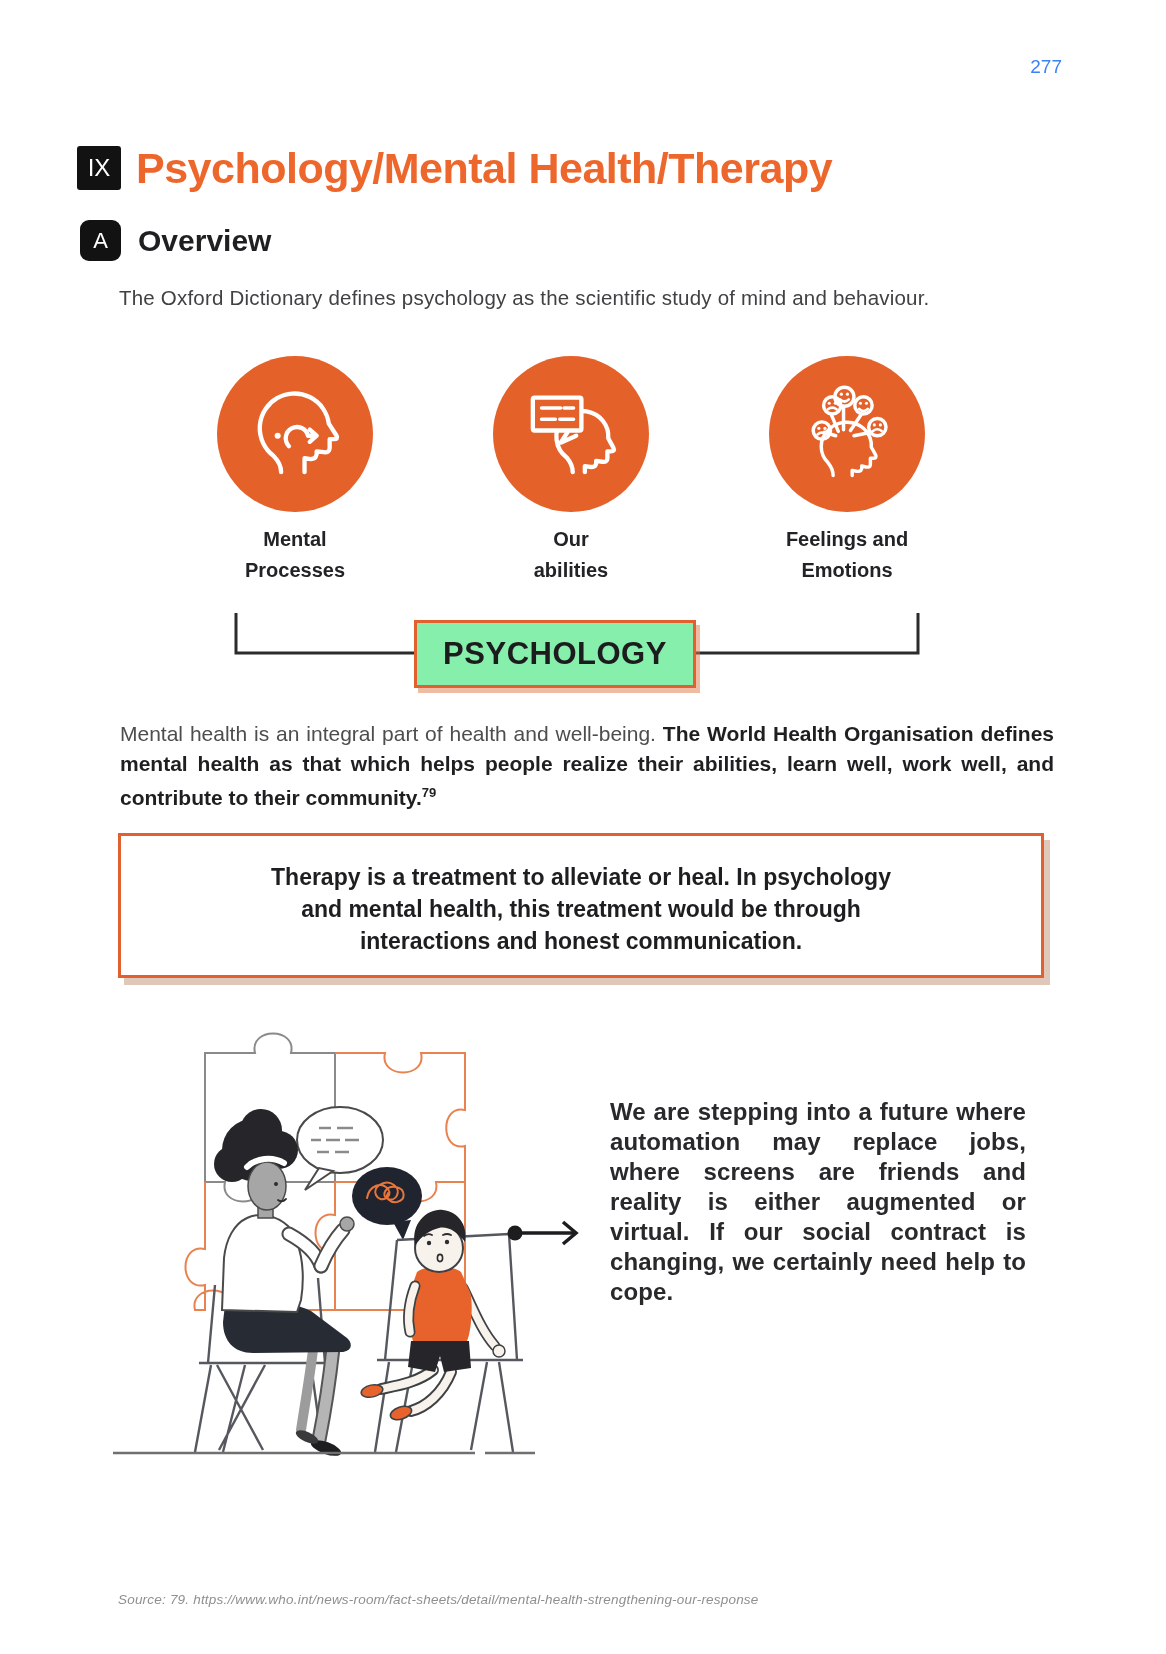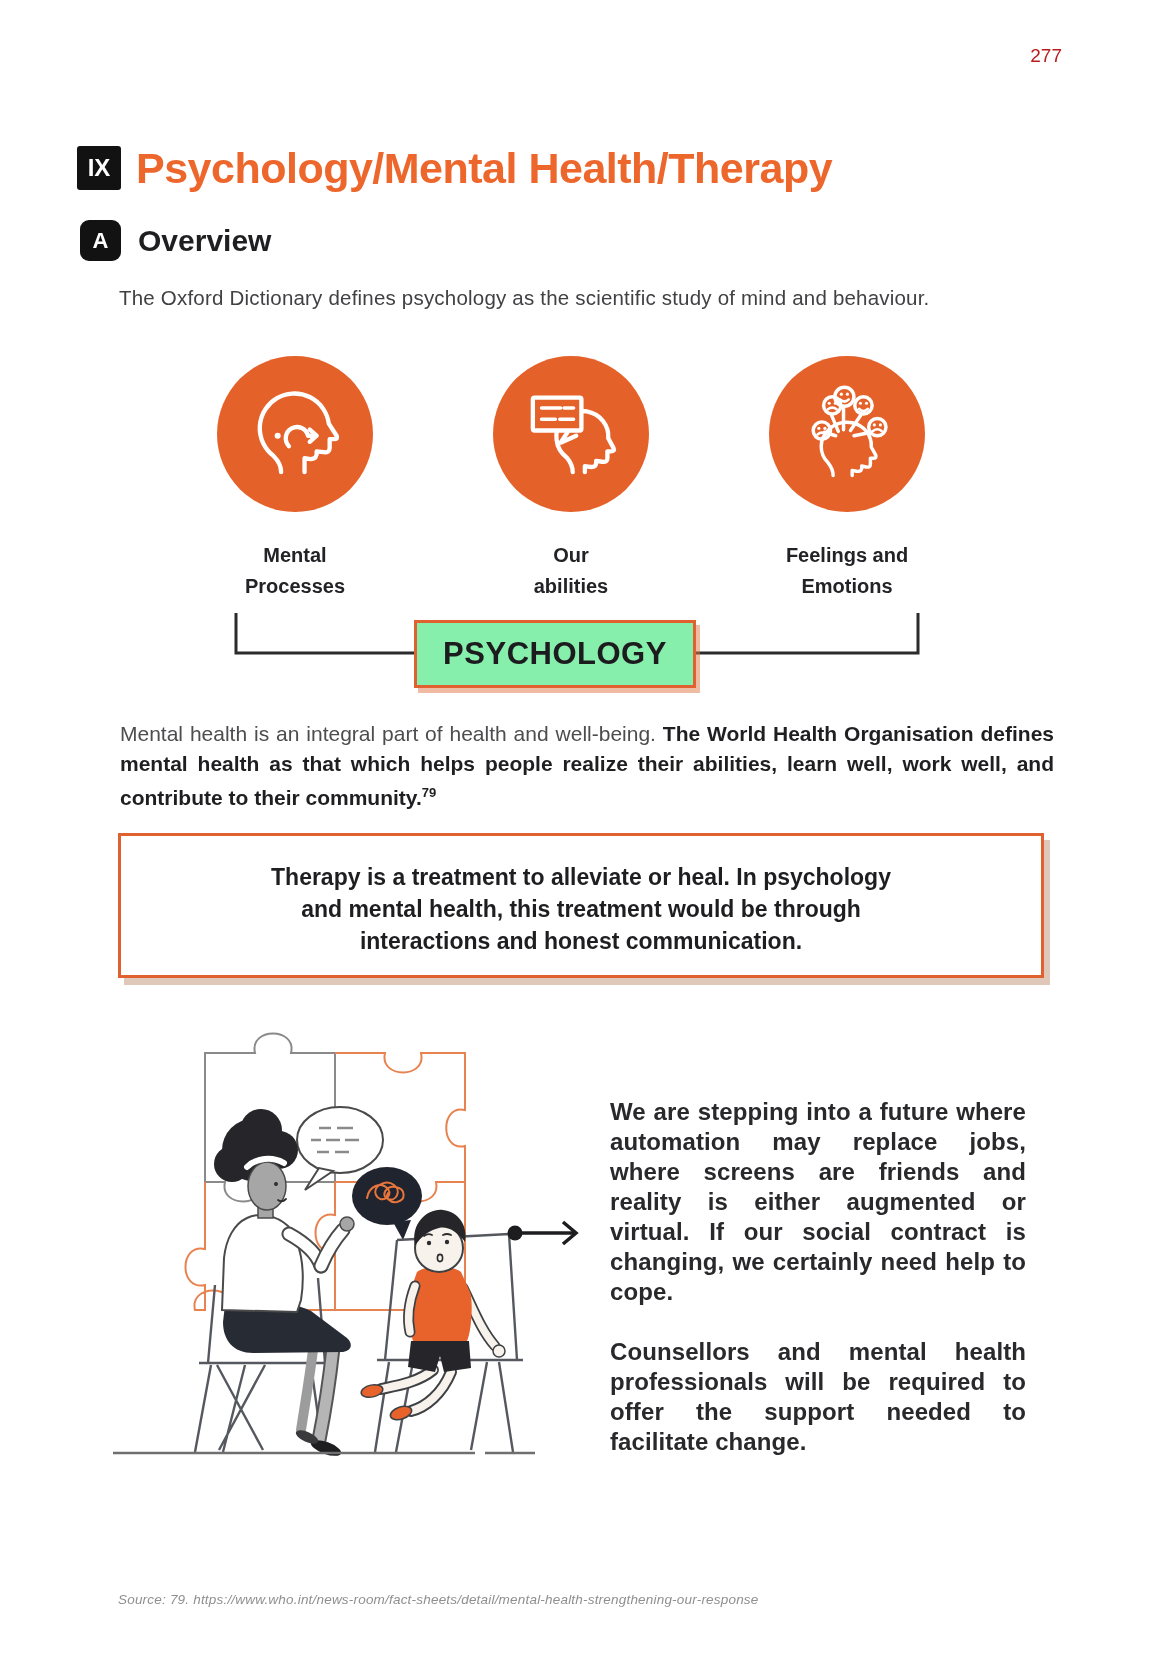--- a/index.html
+++ b/index.html
@@ -5,43 +5,43 @@
   * { margin:0; padding:0; box-sizing:border-box; }
   html,body { background:#ffffff; }
   body { font-family:"Liberation Sans", sans-serif; color:#231f20; }
   .page {
     position:relative; width:1166px; height:1654px; margin:0 auto;
     background:#ffffff; overflow:hidden;
   }
   
   .running-head { position:absolute; top:38px; left:0; width:100%; text-align:center;
     font-size:19px; color:#3c3c3e; letter-spacing:.3px; }
-  .page-num { position:absolute; top:45px; right:104px; font-size:19px; color:#b91c1c; }
+  .page-num { position:absolute; top:56px; right:104px; font-size:19px; color:#3b82f6; }
 
   
   .badge { background:#121212; color:#ffffff; display:flex; align-items:center; justify-content:center;
-    font-weight:700; }
+    font-weight:400; }
   .badge-ix { position:absolute; left:77px; top:146px; width:44px; height:44px; font-size:24px; border-radius:3px; }
   .chapter-title { position:absolute; left:136px; top:144px; font-size:43px; font-weight:800;
     color:#ed672c; letter-spacing:-0.5px; white-space:nowrap; }
 
   
   .badge-a { position:absolute; left:80px; top:220px; width:41px; height:41px; font-size:22px; border-radius:9px; }
   .overview-heading { position:absolute; left:138px; top:224px; font-size:30px; font-weight:800; color:#1f1f22; }
 
   .intro { position:absolute; left:119px; top:286px; width:900px; font-size:20.5px;
     color:#414144; font-weight:400; letter-spacing:.2px; }
 
   
   .diagram-item { position:absolute; width:220px; text-align:center; top:356px; }
   .di-0 { left:185px; } .di-1 { left:461px; } .di-2 { left:737px; }
   .circle { width:156px; height:156px; border-radius:50%; background:#e5612a;
     margin:0 auto; display:flex; align-items:center; justify-content:center; }
   .circle svg { width:104px; height:104px; }
-  .diagram-label { margin-top:28px; font-size:20px; font-weight:600; line-height:31px; color:#232226; }
+  .diagram-label { margin-top:12px; font-size:20px; font-weight:600; line-height:31px; color:#232226; }
 
   .bracket { position:absolute; left:234px; top:611px; width:686px; height:46px; z-index:1; }
   .psych-box { position:absolute; left:414px; top:620px; width:282px; height:68px; z-index:2;
     background:#86efac; border:3px solid #e06030; box-shadow:4px 5px 0 rgba(226,120,72,.5);
     display:flex; align-items:center; justify-content:center;
     font-size:31px; font-weight:900; letter-spacing:.5px; color:#1c1c1e; }
 
   
   .who-para { position:absolute; left:120px; top:719px; width:934px; font-size:21px;
     line-height:29.5px; text-align:justify; }
@@ -247,18 +247,17 @@
       <g stroke="#1d1d1f" stroke-width="3.5" fill="none">
         <circle cx="420" cy="233" r="7.5" fill="#1d1d1f" stroke="none"></circle>
         <path d="M427,233 H479"></path>
         <path d="M468,222 L481,233 L468,244"></path>
       </g>
     </svg>
   </div>
 
   <div class="future-text">
     <p>We are stepping into a future where automation may replace jobs, where screens are friends and reality is either augmented or virtual. If our social contract is changing, we certainly need help to cope.</p>
-    <p>Counsellors and mental health professionals will be required to offer the support needed to facilitate change.</p>
   </div>
 
   <p class="source-line">Source: 79. https://www.who.int/news-room/fact-sheets/detail/mental-health-strengthening-our-response</p>
 
 </div>
 
 </body></html>

